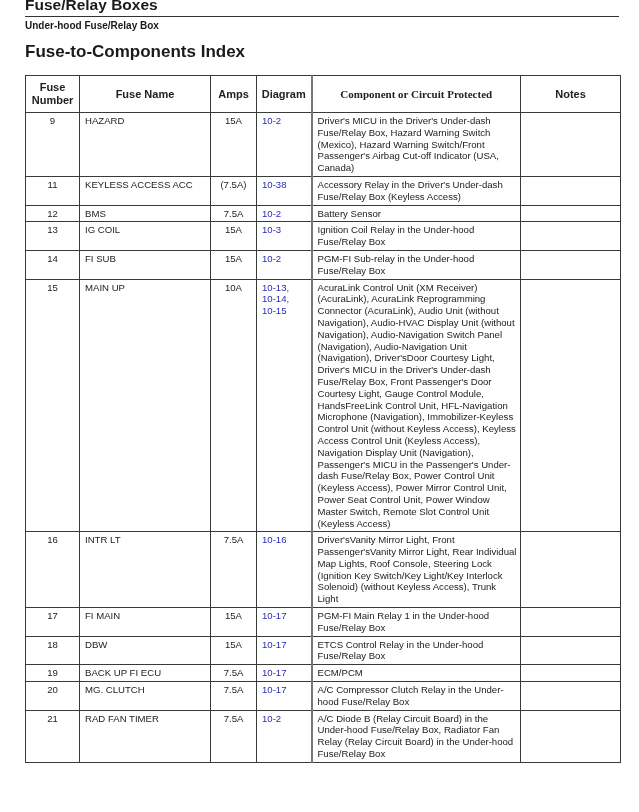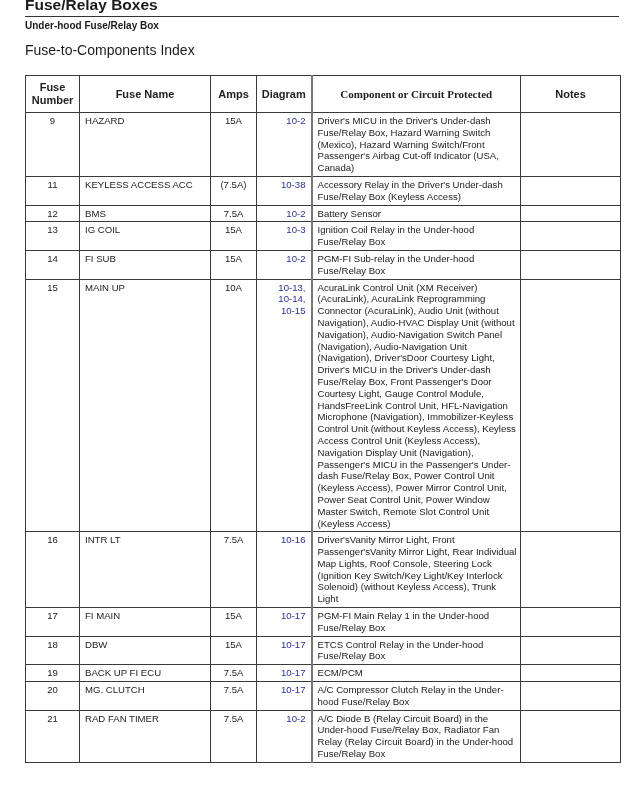--- a/index.html
+++ b/index.html
@@ -1,28 +1,28 @@
 <!DOCTYPE html>
 <html><head>
 <meta charset="utf-8">
 <style>
   html, body { margin:0; padding:0; background:#ffffff; }
   body { width:639px; height:812px; position:relative; overflow:hidden;
          font-family:"Liberation Sans", sans-serif; color:#222; }
   .h1 { position:absolute; left:25px; top:-4px; font-size:15.5px; font-weight:bold; color:#1a1a1a; }
   .rule { position:absolute; left:25px; top:16px; width:594px; height:1px; background:#333; }
   .h2 { position:absolute; left:25px; top:20px; font-size:10px; font-weight:bold; color:#1a1a1a; }
-  .h3 { position:absolute; left:25px; top:42px; font-size:14px; font-weight:normal; color:#1a1a1a; }
+  .h3 { position:absolute; left:25px; top:42px; font-size:17px; font-weight:bold; color:#1a1a1a; }
   table { position:absolute; left:25px; top:75px; width:595px; border-collapse:collapse;
           table-layout:fixed; font-size:9.6px; line-height:11.8px; }
   th, td { border:1px solid #3a3a3a; vertical-align:top; padding:2px 5px 2px 5px; }
   th { font-size:11px; font-weight:bold; vertical-align:middle; text-align:center; line-height:13px; padding:2px 3px; height:32px; }
   td.num { text-align:center; }
   td.amp { text-align:center;margin-left:10px; }
-  td.dia { text-align:right; color:#2a2ab8; }
+  td.dia { text-align:left; color:#2a2ab8; }
   td.comp { border-left:2px solid #777; padding-right:3px; }
   th.comp { border-left:2px solid #777;font-family:Liberation Serif, serif; }
   .dia-link { display:block; color:#2a2ab8; cursor:pointer; }
 </style>
 </head>
 <body>
 
 <div class="h1">Fuse/Relay Boxes</div>
 <div class="rule"></div>
 <div class="h2">Under-hood Fuse/Relay Box</div>

